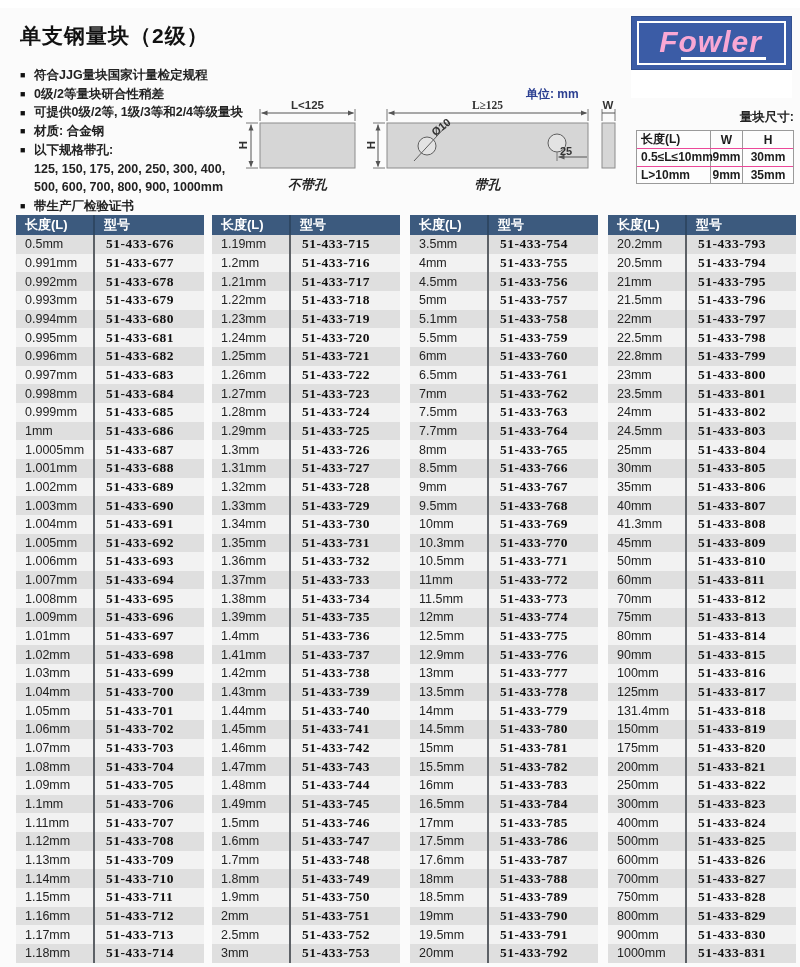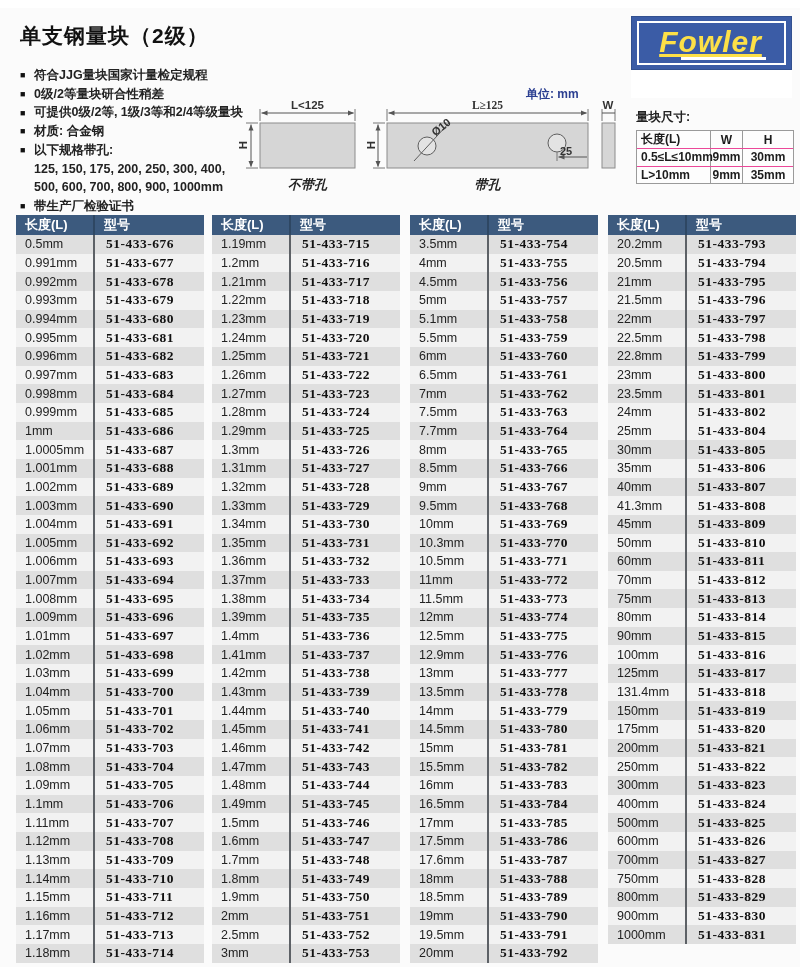--- a/index.html
+++ b/index.html
@@ -7,21 +7,21 @@
   body { font-family:"Liberation Sans", sans-serif; color:#1c1c1c; }
   .page { position:relative; width:800px; height:967px; background:#fbfbfb; overflow:hidden; margin:8px auto; }
 
   
   .page-title { position:absolute; left:20px; top:14px; font-size:21px; font-weight:bold; letter-spacing:1px; color:#111; }
 
   
   .logo-panel { position:absolute; left:631px; top:8px; width:161px; height:82px; background:#ffffff; }
   .logo-box { width:161px; height:54px; background:#3b5ca6; border:1px solid #32508f; padding:4px 5px; }
   .logo-inner { width:100%; height:100%; border:2px solid #ffffff; display:flex; align-items:center; justify-content:center; }
-  .logo-text { position:relative; color:#fde047; font-size:30px; font-weight:bold; font-style:italic; letter-spacing:1px; line-height:1; padding:0 4px 3px 2px;text-decoration:underline; }
+  .logo-text { position:relative; color:#f9a8d4; font-size:30px; font-weight:bold; font-style:italic; letter-spacing:1px; line-height:1; padding:0 4px 3px 2px; }
   .logo-text::after { content:""; position:absolute; left:22%; right:0; bottom:0; height:2.5px; background:#ffffff; }
 
   
   .features { position:absolute; left:20px; top:58px; width:270px; }
   .feat-line { display:flex; height:18.7px; align-items:center; white-space:nowrap; font-size:12.5px; font-weight:bold; color:#222; }
   .feat-marker { width:14px; font-size:9px; color:#111; flex:0 0 14px; }
 
   
   .unit-label { position:absolute; left:526px; top:78px; font-size:12px; font-weight:bold; color:#2b3f91; }
   .diagram { position:absolute; left:240px; top:85px; width:390px; height:112px; }
@@ -32,21 +32,21 @@
   .lbl-w         { left:354px; top:6px; width:28px; }
   .lbl-h1 { left:-4px;  top:46px; width:14px; transform:rotate(-90deg); }
   .lbl-h2 { left:124px; top:46px; width:14px; transform:rotate(-90deg); }
   .lbl-dia { left:184px; top:28px; width:34px; transform:rotate(-38deg); font-size:11px; }
   .lbl-25  { left:320px; top:52px; width:24px; font-size:11px; text-align:left; }
   .caption { position:absolute; top:83px; font-size:13px; font-weight:bold; color:#222; text-align:center;font-style:italic; }
   .cap-left  { left:20px;  width:95px; }
   .cap-right { left:147px; width:201px; }
 
   
-  .size-panel { position:absolute; left:636px; top:101px; width:158px; }
+  .size-panel { position:absolute; left:636px; top:101px; width:158px;text-align:right; }
   .size-title { font-size:12.5px; font-weight:bold; color:#222; margin-bottom:4px; }
   .size-table { width:158px; border-collapse:collapse; border:1px solid #9a9a9a; background:#fdfdfd; }
   .st-row { display:flex; border-top:1px solid #ec4899; height:17.5px; }
   .st-row:first-child { border-top:none; height:17px; }
   .st-c0 { width:74px; padding-left:4px; border-right:1px solid #9a9a9a; display:flex; align-items:center; font-size:12px; font-weight:bold; }
   .st-c1 { width:32px; border-right:1px solid #9a9a9a; display:flex; align-items:center; justify-content:center; font-size:12px; font-weight:bold; }
   .st-c2 { width:50px; display:flex; align-items:center; justify-content:center; font-size:12px; font-weight:bold; }
 
   
   .ptable { position:absolute; top:207px; width:188px; }
@@ -852,20 +852,24 @@
         <div class="prow odd">
           <span class="pc-len">23.5mm</span>
           <span class="pc-model">51-433-801</span>
         </div>
 
         <div class="prow even">
           <span class="pc-len">24mm</span>
           <span class="pc-model">51-433-802</span>
         </div>
 
+        <div class="prow odd">
+          <span class="pc-len">24.5mm</span>
+          <span class="pc-model">51-433-803</span>
+        </div>
 
         <div class="prow even">
           <span class="pc-len">25mm</span>
           <span class="pc-model">51-433-804</span>
         </div>
 
         <div class="prow odd">
           <span class="pc-len">30mm</span>
           <span class="pc-model">51-433-805</span>
         </div>

